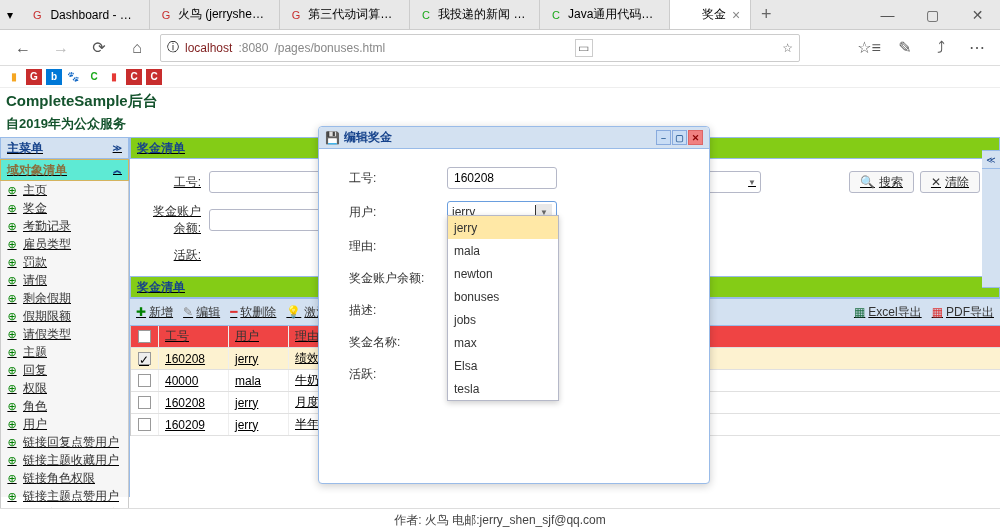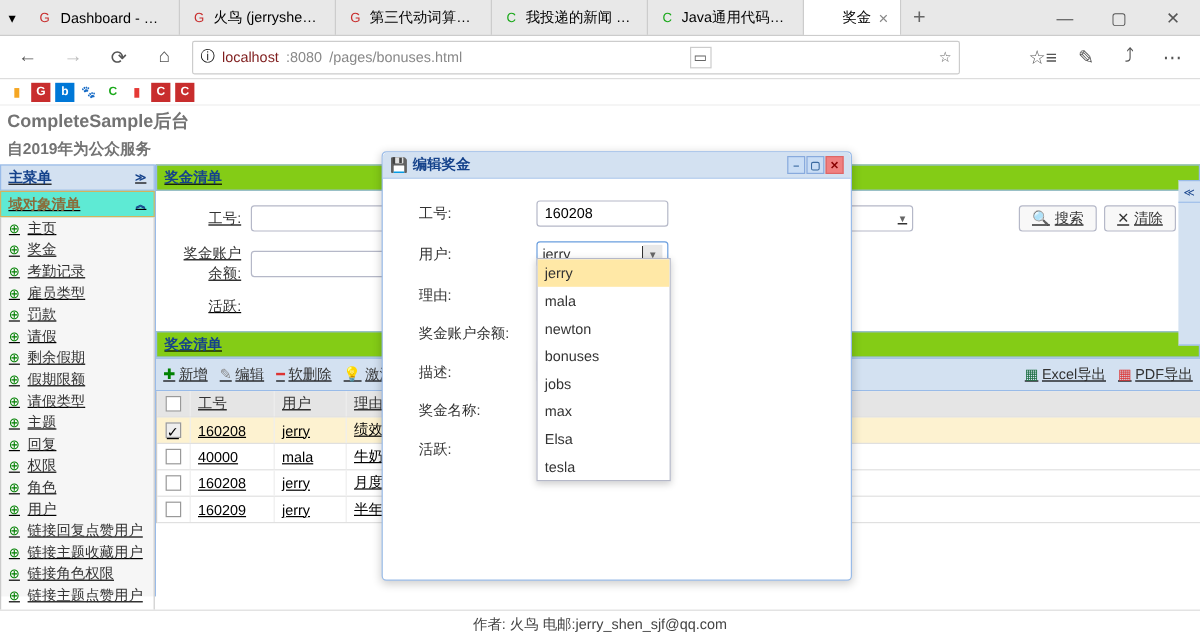--- a/index.html
+++ b/index.html
@@ -24,21 +24,21 @@
 .url-bar .host { color: #7f1d1d; }
 .url-star { margin-left: auto; color: #666; }
 .url-icons { width:18px; height:18px; border:1px solid #ccc; display:flex; align-items:center; justify-content:center; }
 .right-nav-btns { display: flex; gap: 6px; margin-left: auto; }
 
 
 .bookbar { height: 22px; display: flex; align-items: center; padding: 0 6px; gap: 4px; border-bottom: 1px solid #eee; }
 .book-item { width: 16px; height: 16px; display: flex; align-items: center; justify-content: center; font-size: 10px; font-weight: bold; }
 
 
-.page-header { padding: 4px 6px; color: #737373; }
+.page-header { padding: 4px 6px; color: #14532d; }
 .page-header h1 { font-size: 15px; font-weight: bold; margin-bottom: 4px; }
 .page-header p { font-size: 13px; font-weight: bold; }
 
 
 .layout { display: flex; height: 360px; text-decoration: underline; }
 .sidebar { width: 130px; background: #f6f6f6; border-right: 1px solid #99bbe8; }
 .panel-header { background: #d3e1f1; height: 22px; border: 1px solid #99bbe8; display: flex; align-items: center; padding: 0 6px; font-weight: bold; color: #15428b; }
 .panel-header .collapse { margin-left: auto; color: #15428b; font-size: 9px; }
 .panel-header.sel { background: #5eead4; border-color: #d4b35e; color: #8a6d3b; }
 .menu-list { border: 1px solid #ccc; border-top: none; }
@@ -54,21 +54,21 @@
 .combo { display: flex; align-items: center; }
 .combo .caret { margin-left: auto; color: #666; font-size: 8px; }
 .btn { height: 22px; border: 1px solid #b5b8c8; border-radius: 3px; padding: 0 10px; background: #f8f8f8; display: inline-flex; align-items: center; gap: 4px; cursor: pointer; }
 
 .toolbar { height: 28px; border-top: 1px solid #99bbe8; border-bottom: 1px solid #99bbe8; background: #d3e1f1; display: flex; align-items: center; padding: 0 6px; gap: 10px; }
 .toolbar .tbtn { display: flex; align-items: center; gap: 3px; cursor: pointer; color: #333; }
 .sep { width: 1px; height: 16px; background: #99bbe8; }
 
 .grid { border-left: 1px solid #ccc; }
 .grid-row { display: flex; height: 22px; align-items: center; border-bottom: 1px solid #e0e0e0; }
-.grid-row.header { background: #e5e5e5; font-weight: normal; color: #333; }
+.grid-row.header { background: #ef4444; font-weight: normal; color: #333; }
 .grid-row.selected { background: #fdf2d0; }
 .cell { padding: 0 6px; border-right: 1px solid #eee; height: 100%; display: flex; align-items: center; overflow: hidden; }
 .c-cb { width: 28px; justify-content: center; }
 .c1 { width: 70px; }
 .c2 { width: 60px; }
 .c3 { width: 70px; }
 .cb { width: 13px; height: 13px; border: 1px solid #999; background: #fff; }
 
 
 .dialog { position: absolute; left: 318px; top: 126px; width: 392px; height: 358px; background: #fff; border: 1px solid #99bbe8; border-radius: 4px; box-shadow: 0 2px 8px rgba(0,0,0,.2); }

